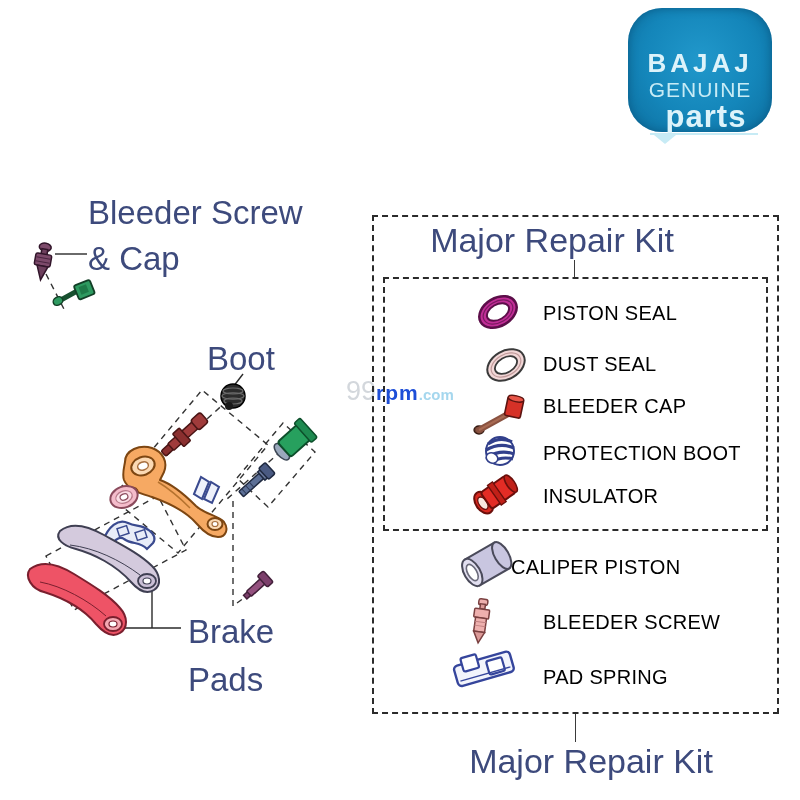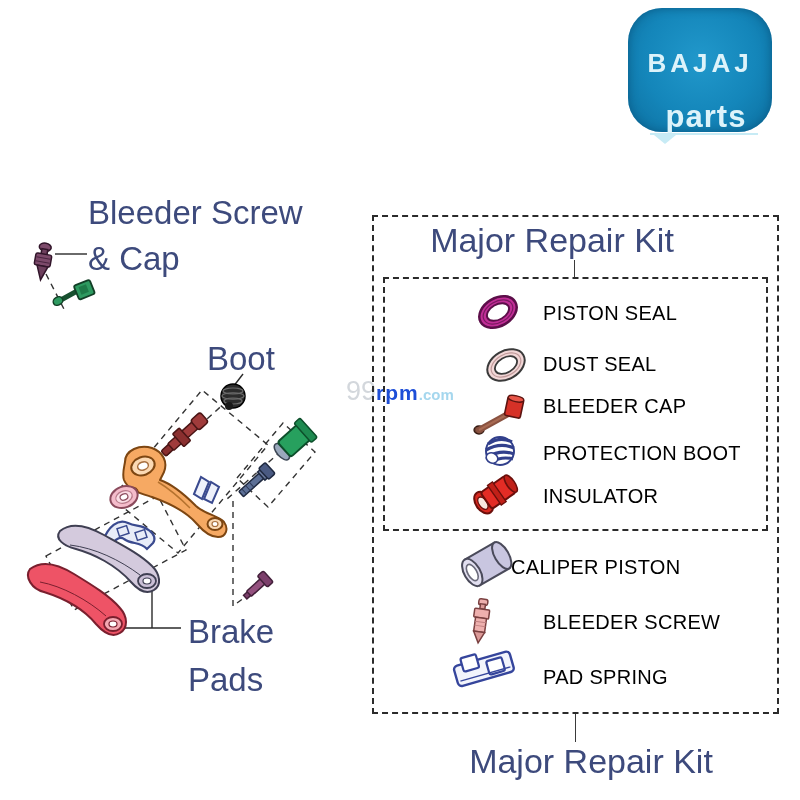--- a/index.html
+++ b/index.html
@@ -84,20 +84,21 @@
 <body>
 
 <div class="canvas">
 
   <div class="watermark">
     <span class="wm-99">99</span><span class="wm-rpm">rpm</span><span class="wm-com">.com</span>
   </div>
 
   <div class="logo">
     <div class="logo-brand">BAJAJ</div>
+    <div class="logo-genuine">GENUINE</div>
     <div class="logo-parts">parts</div>
     <div class="logo-underline"></div>
     <div class="logo-chevron"></div>
   </div>
 
   <div class="blue-label lbl-bleeder">
     <div>Bleeder Screw</div>
     <div>&amp; Cap</div>
   </div>
   <div class="blue-label lbl-pads">

